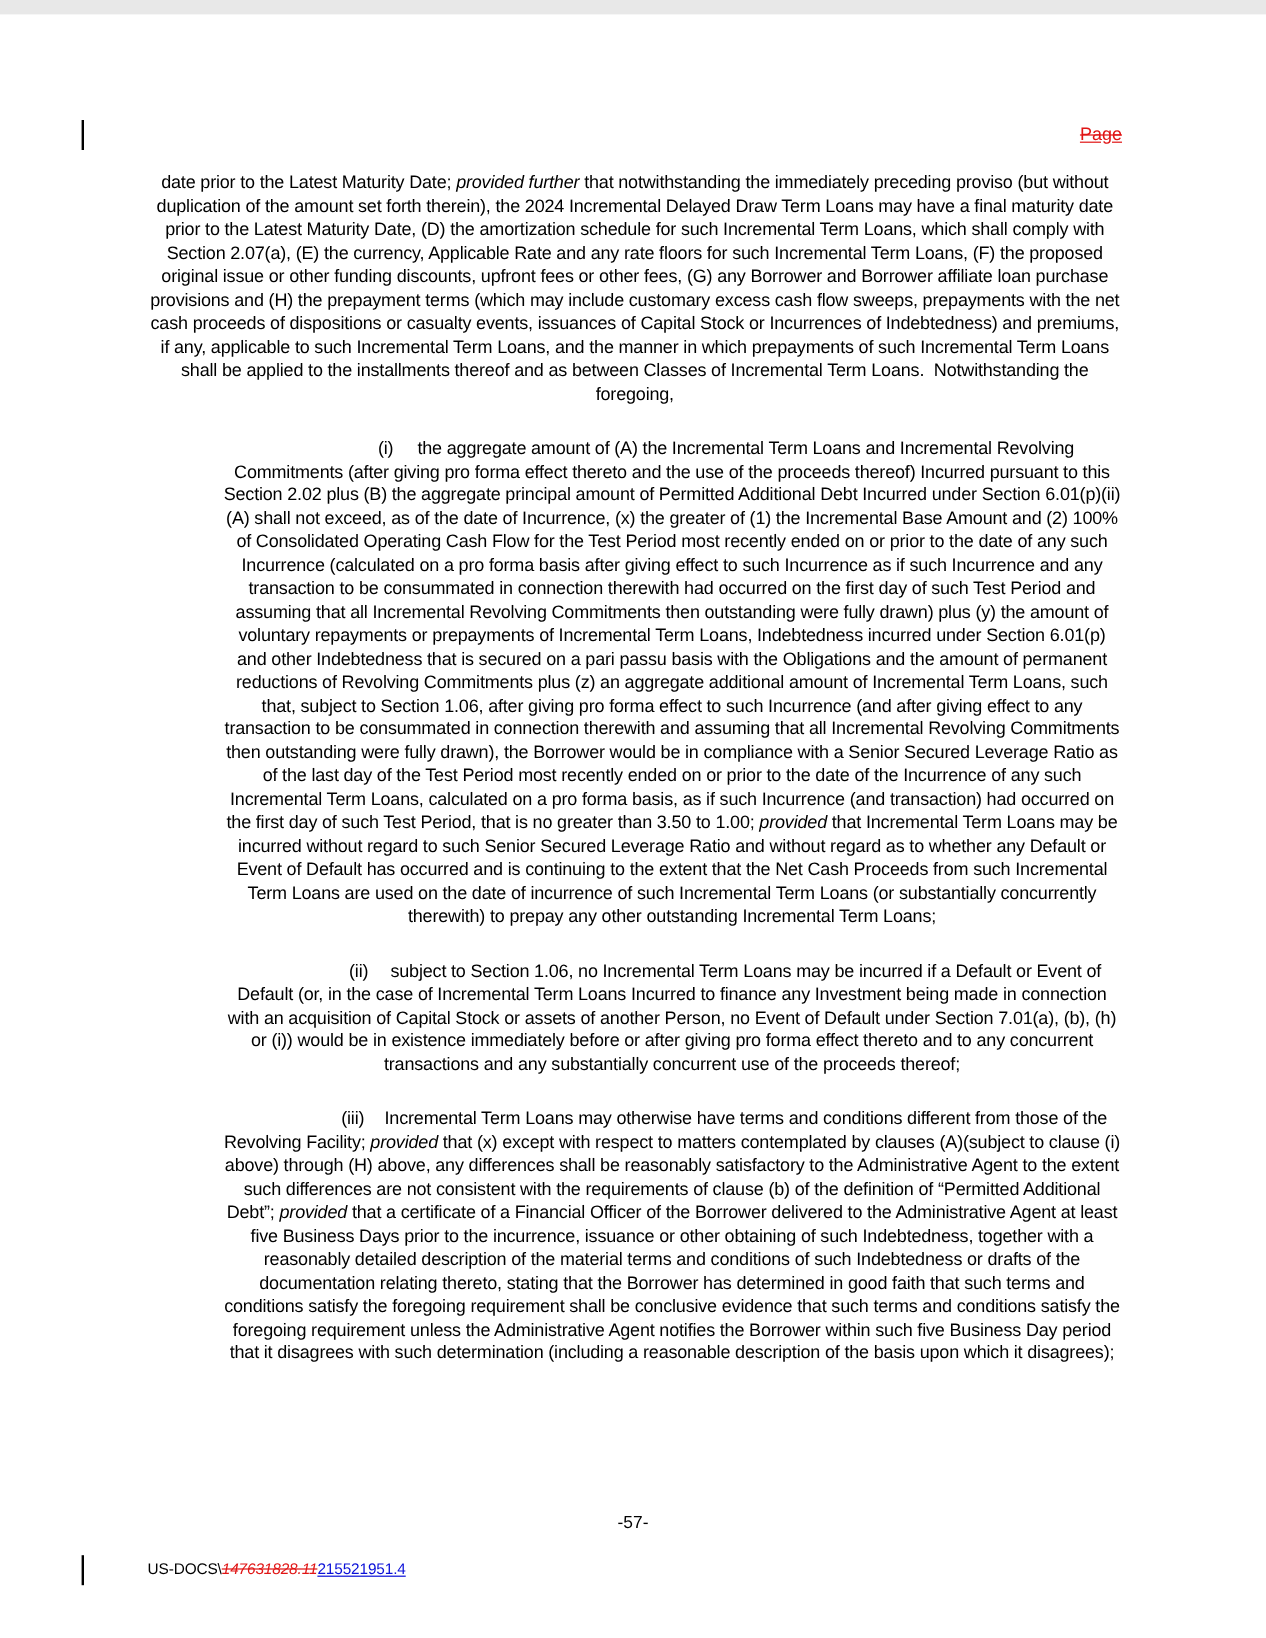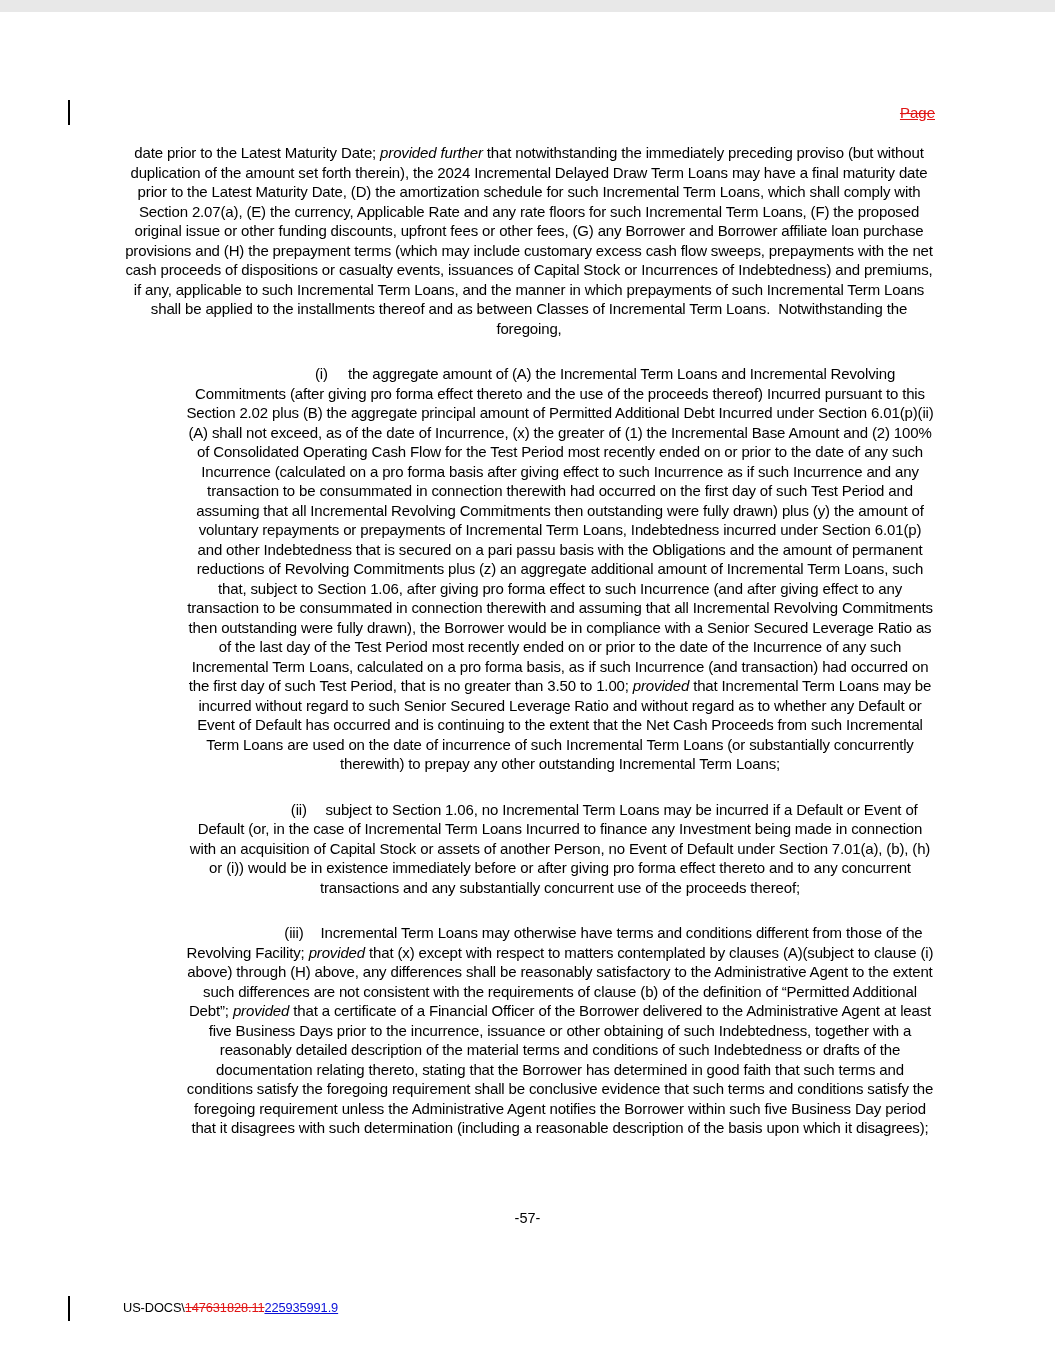--- a/index.html
+++ b/index.html
@@ -34,31 +34,32 @@
   .para { margin:0; }
   .para.numbered {
     margin-left:62px;
     margin-top:26px;
     text-indent:70px;
   }
   .num { display:inline-block; width:53px; text-indent:0; }
   .it { font-style:italic; }
   .ul { }
   .page-number {
-    position:absolute; left:0; top:1198px; width:100%;
+    position:absolute; left:0; top:1249px; width:100%;
     text-align:center; font-size:14.5px;
   }
   .doc-footer {
     position:absolute; left:123px; top:1288px;
     font-size:12.8px; letter-spacing:-0.1px;
   }
   .doc-footer .del {
     color:var(--deleted,#e00000);
     text-decoration:line-through;
     text-decoration-color:var(--deleted,#e00000);
+    font-style:italic;
   }
   .doc-footer .ins {
     color:var(--inserted,#0000dd);
     text-decoration:underline;
     text-decoration-color:var(--inserted,#0000dd);
   }
 </style>
 </head>
 <body>
 
@@ -72,16 +73,16 @@
   <main class="doc-body" id="doc-body">
       <div class="para"><span>date prior to the Latest Maturity Date; </span><span class="it">provided further</span><span> that notwithstanding the immediately preceding proviso (but without duplication of the amount set forth therein), the 2024 Incremental Delayed Draw Term Loans may have a final maturity date prior to the Latest Maturity Date, (D) the amortization schedule for such Incremental Term Loans, which shall comply with Section 2.07(a), (E) the currency, Applicable Rate and any rate floors for such Incremental Term Loans, (F) the proposed original issue or other funding discounts, upfront fees or other fees, (G) any Borrower and Borrower affiliate loan purchase provisions and (H) the prepayment terms (which may include customary excess cash flow sweeps, prepayments with the net cash proceeds of dispositions or casualty events, issuances of Capital Stock or Incurrences of Indebtedness) and premiums, if any, applicable to such Incremental Term Loans, and the manner in which prepayments of such Incremental Term Loans shall be applied to the installments thereof and as between Classes of Incremental Term Loans.&nbsp; Notwithstanding the foregoing,</span></div>
       <div class="para numbered"><span class="num">(i)</span><span>the aggregate amount of (A) the Incremental Term Loans and Incremental Revolving Commitments (after giving pro forma effect thereto and the use of the proceeds thereof) Incurred pursuant to this Section 2.02 plus (B) the aggregate principal amount of Permitted Additional Debt Incurred under Section 6.01(p)(ii)(A) shall not exceed, as of the date of Incurrence, (x) the greater of (1) the Incremental Base Amount and (2) 100% of Consolidated Operating Cash Flow for the Test Period most recently ended on or prior to the date of any such Incurrence (calculated on a pro forma basis after giving effect to such Incurrence as if such Incurrence and any transaction to be consummated in connection therewith had occurred on the first day of such Test Period and assuming that all Incremental Revolving Commitments then outstanding were fully drawn) </span><span class="ul">plus</span><span> (y) the amount of voluntary repayments or prepayments of Incremental Term Loans, Indebtedness incurred under Section 6.01(p) and other Indebtedness that is secured on a pari passu basis with the Obligations and the amount of permanent reductions of Revolving Commitments </span><span class="ul">plus</span><span> (z) an aggregate additional amount of Incremental Term Loans, such that, subject to Section 1.06, after giving pro forma effect to such Incurrence (and after giving effect to any transaction to be consummated in connection therewith and assuming that all Incremental Revolving Commitments then outstanding were fully drawn), the Borrower would be in compliance with a Senior Secured Leverage Ratio as of the last day of the Test Period most recently ended on or prior to the date of the Incurrence of any such Incremental Term Loans, calculated on a pro forma basis, as if such Incurrence (and transaction) had occurred on the first day of such Test Period, that is no greater than 3.50 to 1.00; </span><span class="it">provided</span><span> that Incremental Term Loans may be incurred without regard to such Senior Secured Leverage Ratio and without regard as to whether any Default or Event of Default has occurred and is continuing to the extent that the Net Cash Proceeds from such Incremental Term Loans are used on the date of incurrence of such Incremental Term Loans (or substantially concurrently therewith) to prepay any other outstanding Incremental Term Loans;</span></div>
       <div class="para numbered"><span class="num">(ii)</span><span>subject to Section 1.06, no Incremental Term Loans may be incurred if a Default or Event of Default (or, in the case of Incremental Term Loans Incurred to finance any Investment being made in connection with an acquisition of Capital Stock or assets of another Person, no Event of Default under Section 7.01(a), (b), (h) or (i)) would be in existence immediately before or after giving pro forma effect thereto and to any concurrent transactions and any substantially concurrent use of the proceeds thereof;</span></div>
       <div class="para numbered"><span class="num">(iii)</span><span>Incremental Term Loans may otherwise have terms and conditions different from those of the Revolving Facility; </span><span class="it">provided</span><span> that (x) except with respect to matters contemplated by clauses (A)(subject to clause (i) above) through (H) above, any differences shall be reasonably satisfactory to the Administrative Agent to the extent such differences are not consistent with the requirements of clause (b) of the definition of “Permitted Additional Debt”; </span><span class="it">provided</span><span> that a certificate of a Financial Officer of the Borrower delivered to the Administrative Agent at least five Business Days prior to the incurrence, issuance or other obtaining of such Indebtedness, together with a reasonably detailed description of the material terms and conditions of such Indebtedness or drafts of the documentation relating thereto, stating that the Borrower has determined in good faith that such terms and conditions satisfy the foregoing requirement shall be conclusive evidence that such terms and conditions satisfy the foregoing requirement unless the Administrative Agent notifies the Borrower within such five Business Day period that it disagrees with such determination (including a reasonable description of the basis upon which it disagrees);</span></div>
     </main>
 
   <div class="page-number">-57-</div>
 
   <div class="doc-footer">
-    <span>US-DOCS\</span><span class="del">147631828.11</span><span class="ins">225935991.9</span>
+    <span>US-DOCS\</span><span class="del">147631828.11</span><span class="ins">215521951.4</span>
   </div>
 
 </div>
 
 </body></html>

